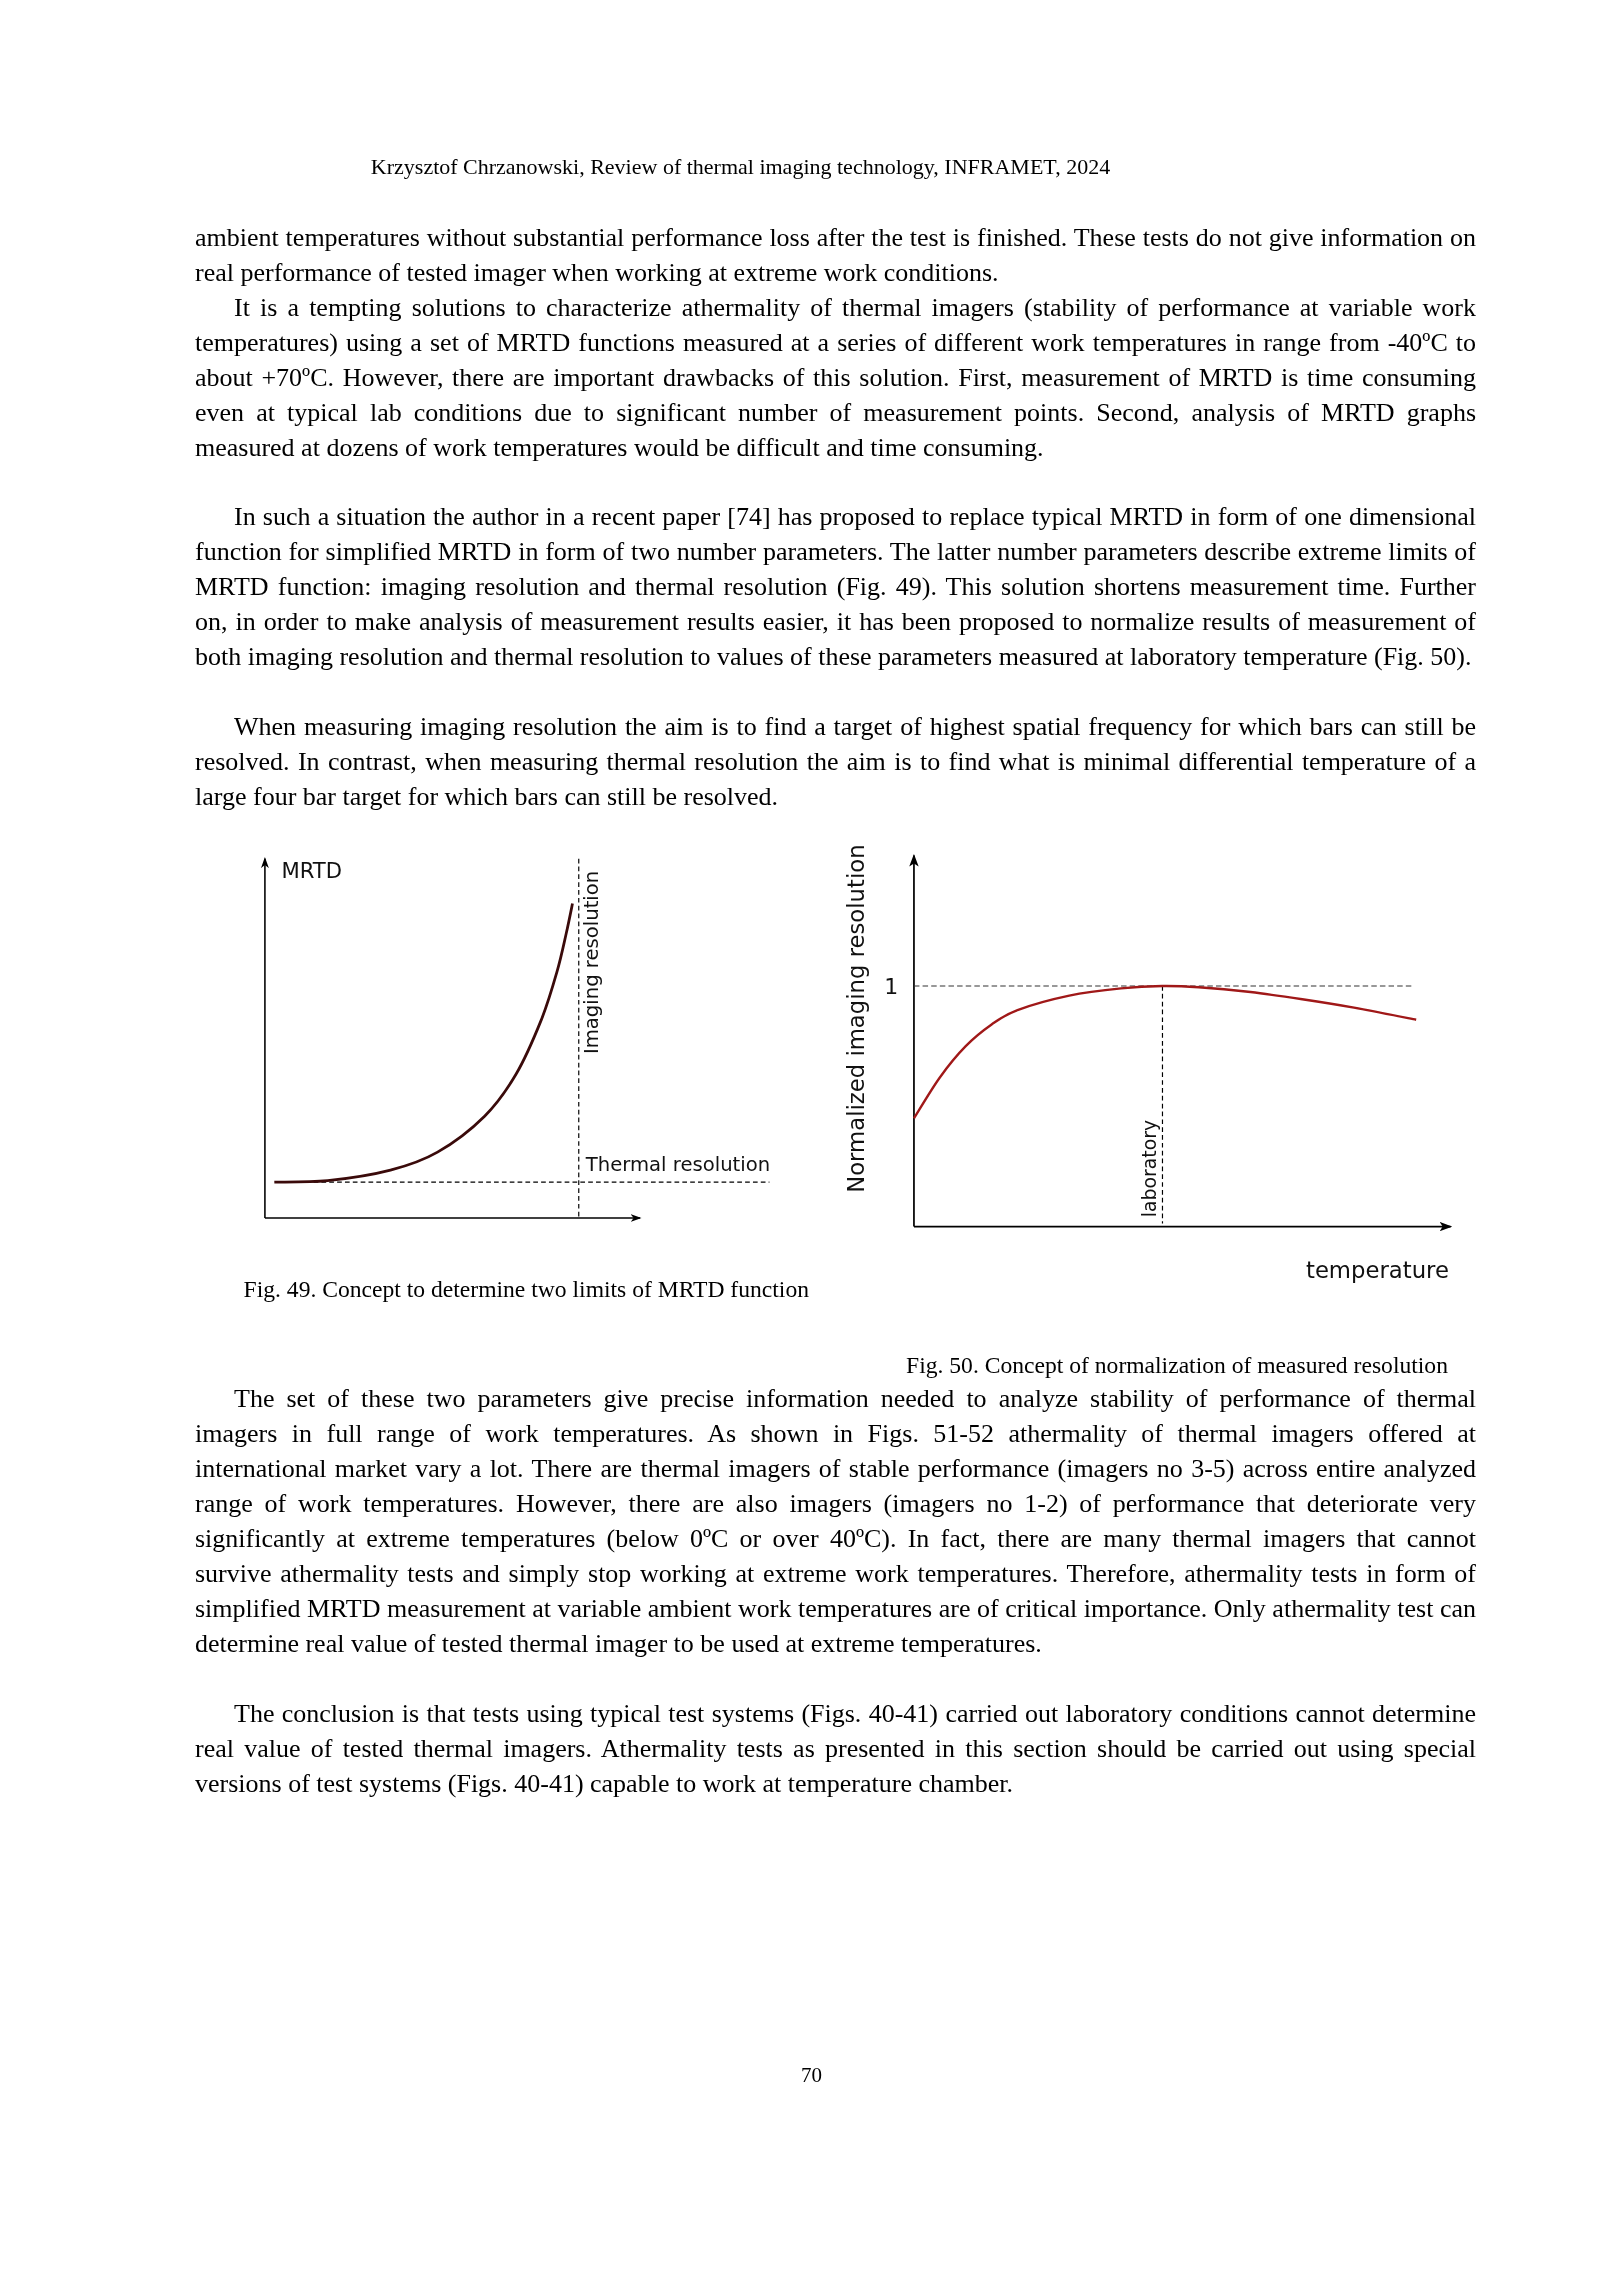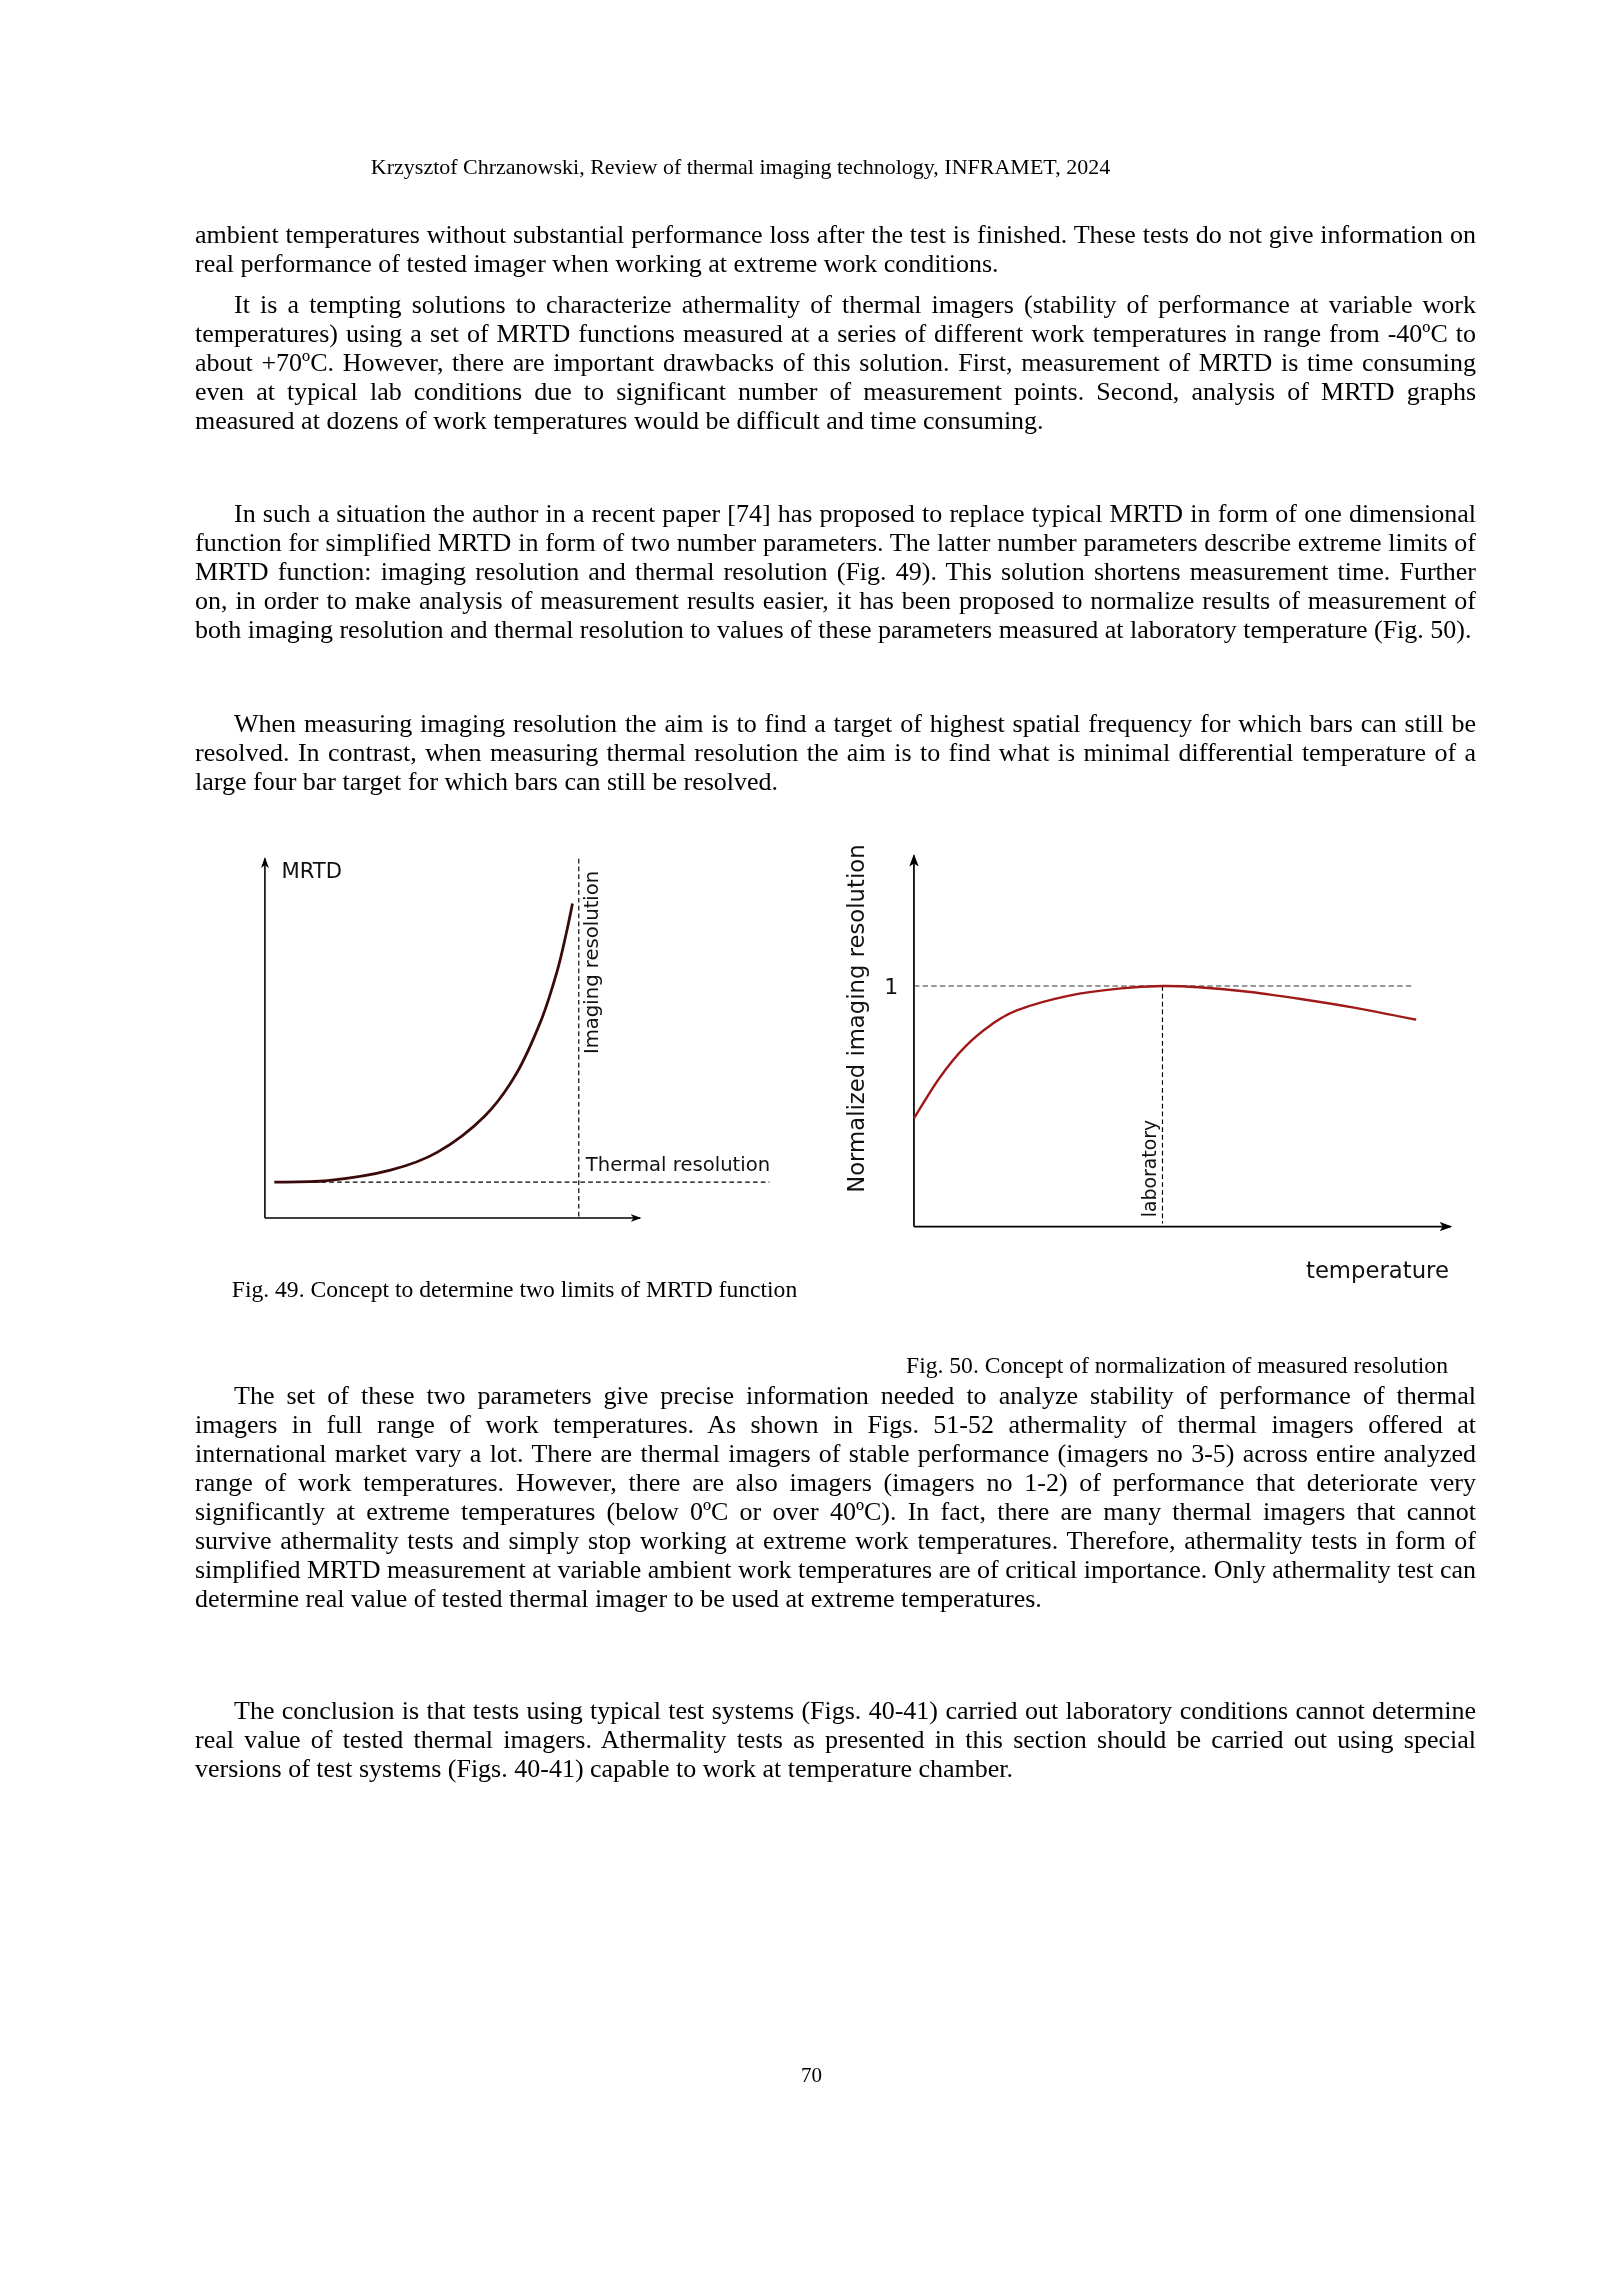--- a/index.html
+++ b/index.html
@@ -1,31 +1,31 @@
 <!DOCTYPE html>
 <html style="font-size:12.6px"><head>
 <meta charset="utf-8">
 <style>
   html, body { margin:0; padding:0; background:#ffffff; }
   body { width:1623px; height:2295px; position:relative; overflow:hidden; }
   .serif { font-family: "Liberation Serif", "DejaVu Serif", serif; color:#000; }
   #header { position:absolute; left:0; width:1481px; top:154px; text-align:center; font-size:22px; }
-  .para { position:absolute; left:195px; width:1281px; font-size:26px; line-height:29px; text-align:justify; margin:0; text-indent:0; }
+  .para { position:absolute; left:195px; width:1281px; font-size:26px; line-height:35px; text-align:justify; margin:0; text-indent:0; }
   .para.indent { text-indent:39px; }
   #p1 { top:220px; }
   #p2 { top:290px; }
   #p3 { top:499px; }
   #p4 { top:709px; }
   #p5 { top:1381px; }
   #p6 { top:1696px; }
   #fig49, #fig50 { position:absolute; }
   #fig49 { left:220px; top:832px; width:581px; height:408px; }
   #fig50 { left:832px; top:832px; width:644px; height:455px; }
   .cap { position:absolute; font-size:23.6px; line-height:31px; text-align:center; }
-  #cap49 { left:220px; width:589px; top:1274px; }
+  #cap49 { left:220px; width:589px; top:1274px;text-align:right; }
   #cap50 { left:871px; width:612px; top:1350px; }
   #pagenum { position:absolute; left:0; width:1623px; top:2063px; text-align:center; font-size:21px; }
   svg text { font-family: "DejaVu Sans", "Liberation Sans", sans-serif; fill:#111; }
 </style>
 </head>
 <body>
 
 <div id="header" class="serif">Krzysztof Chrzanowski, Review of thermal imaging technology, INFRAMET, 2024</div>
 
 <p id="p1" class="para serif">ambient temperatures without substantial performance loss after the test is finished. These tests do not give information on real performance of tested imager when working at extreme work conditions.</p>

